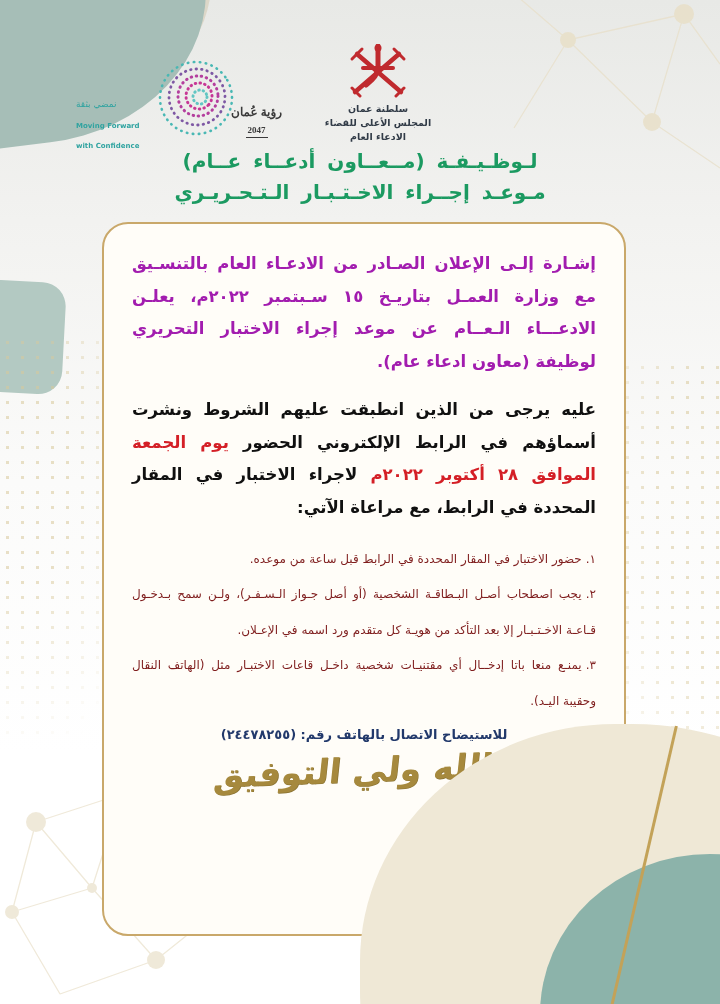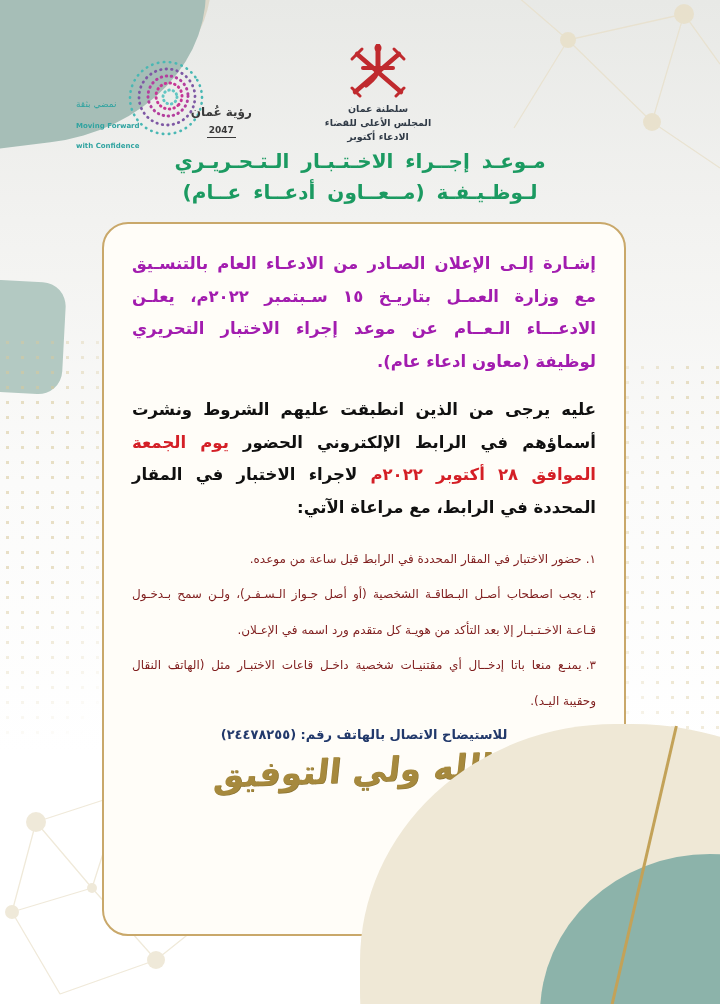--- a/index.html
+++ b/index.html
@@ -27,21 +27,21 @@
     mask-image:radial-gradient(ellipse at 92% 35%,#000 35%,transparent 80%);}
   .net{opacity:.8;}
   .blob-beige{right:-200px;bottom:-240px;width:560px;height:520px;background:#efe8d6;
     border-radius:47% 53% 50% 50%;z-index:3;}
   .blob-teal{right:-160px;bottom:-170px;width:340px;height:320px;background:#8cb3aa;border-radius:50%;z-index:3;}
   .gold-line{right:78px;bottom:-28px;width:2.5px;height:310px;background:#c3a258;transform:rotate(13deg);z-index:4;}
   
   .logo-mf{position:absolute;left:76px;top:99px;width:78px;color:#2fa3a0;line-height:1.2;}
   .logo-mf .ar{font-size:9px;font-weight:normal;letter-spacing:2px;}
   .logo-mf .en{font-size:7px;font-weight:bold;margin-top:12px;}
-  .logo-vision{position:absolute;left:122px;top:48px;width:130px;height:96px;}
+  .logo-vision{position:absolute;left:152px;top:48px;width:130px;height:96px;font-family:Liberation Serif, serif;}
   .logo-vision svg{position:absolute;left:0;top:0;}
   .vision-text{position:absolute;right:0;bottom:6px;text-align:center;color:#3a3a3a;line-height:1.1;}
   .vision-text .ar{font-size:12px;font-weight:bold;}
   .vision-text .yr{font-size:9px;font-weight:bold;border-bottom:1.5px solid #3a3a3a;display:inline-block;padding:0 2px 1px;}
   .emblem-wrap{position:absolute;left:318px;top:44px;width:120px;text-align:center;}
   .org-lines{margin-top:0;color:#313b47;font-size:9.5px;font-weight:bold;line-height:1.45;}
   .title{position:absolute;left:0;top:146px;width:100%;text-align:center;color:#1b9a61;
     font-weight:bold;font-size:20px;line-height:1.55;word-spacing:5px;direction:rtl;}
   
   .card{
@@ -121,27 +121,27 @@
         <path d="M7 44 L15 52 M51 52 L59 44" stroke-width="3"></path>
         <path d="M49 5 L59 15 M7 15 L17 5" stroke-width="3"></path>
         <path d="M33 2 V22 C33 32 27 36 21 41" stroke-width="5"></path>
         <path d="M18 24 H48" stroke-width="4"></path>
         <circle cx="33" cy="4" r="3.5" fill="#c02a2e" stroke="none"></circle>
       </g>
     </svg>
     <div class="org-lines">
       <div>سلطنة عمان</div>
       <div>المجلس الأعلى للقضاء</div>
-      <div>الادعاء أكتوبر</div>
+      <div>الادعاء العام</div>
     </div>
   </div>
 
   <div class="title">
+    <div>لـوظـيـفـة (مــعــاون أدعــاء عــام)</div>
     <div>مـوعـد إجــراء الاخـتـبـار الـتـحـريـري</div>
-    <div>لـوظـيـفـة (مــعــاون أدعــاء عــام)</div>
   </div>
 
   <div class="card">
     <p class="p-intro">إشـارة إلـى الإعلان الصـادر من الادعـاء العام بالتنسـيق مع وزارة العمـل بتاريـخ ١٥ سـبتمبر ٢٠٢٢م، يعلـن الادعـــاء الـعــام عن موعد إجراء الاختبار التحريري لوظيفة (معاون ادعاء عام).</p>
     <p class="p-notice"><span>عليه يرجى من الذين انطبقت عليهم الشروط ونشرت أسماؤهم في الرابط الإلكتروني الحضور </span><span class="hl">يوم الجمعة الموافق ٢٨ أكتوبر ٢٠٢٢م</span><span> لاجراء الاختبار في المقار المحددة في الرابط، مع مراعاة الآتي:</span></p>
 
     <div class="list">
       <div class="item"><span class="num">١.</span><span>حضور الاختبار في المقار المحددة في الرابط قبل ساعة من موعده.</span></div>
       <div class="item"><span class="num">٢.</span><span>يجب اصطحاب أصـل البـطاقـة الشخصية (أو أصل جـواز الـسـفـر)، ولـن سمح بـدخـول قـاعـة الاخـتـبـار إلا بعد التأكد من هويـة كل متقدم ورد اسمه في الإعـلان.</span></div>
       <div class="item"><span class="num">٣.</span><span>يمنـع منعا باتا إدخــال أي مقتنيـات شخصية داخـل قاعات الاختبـار مثل (الهاتف النقال وحقيبة اليـد).</span></div>

